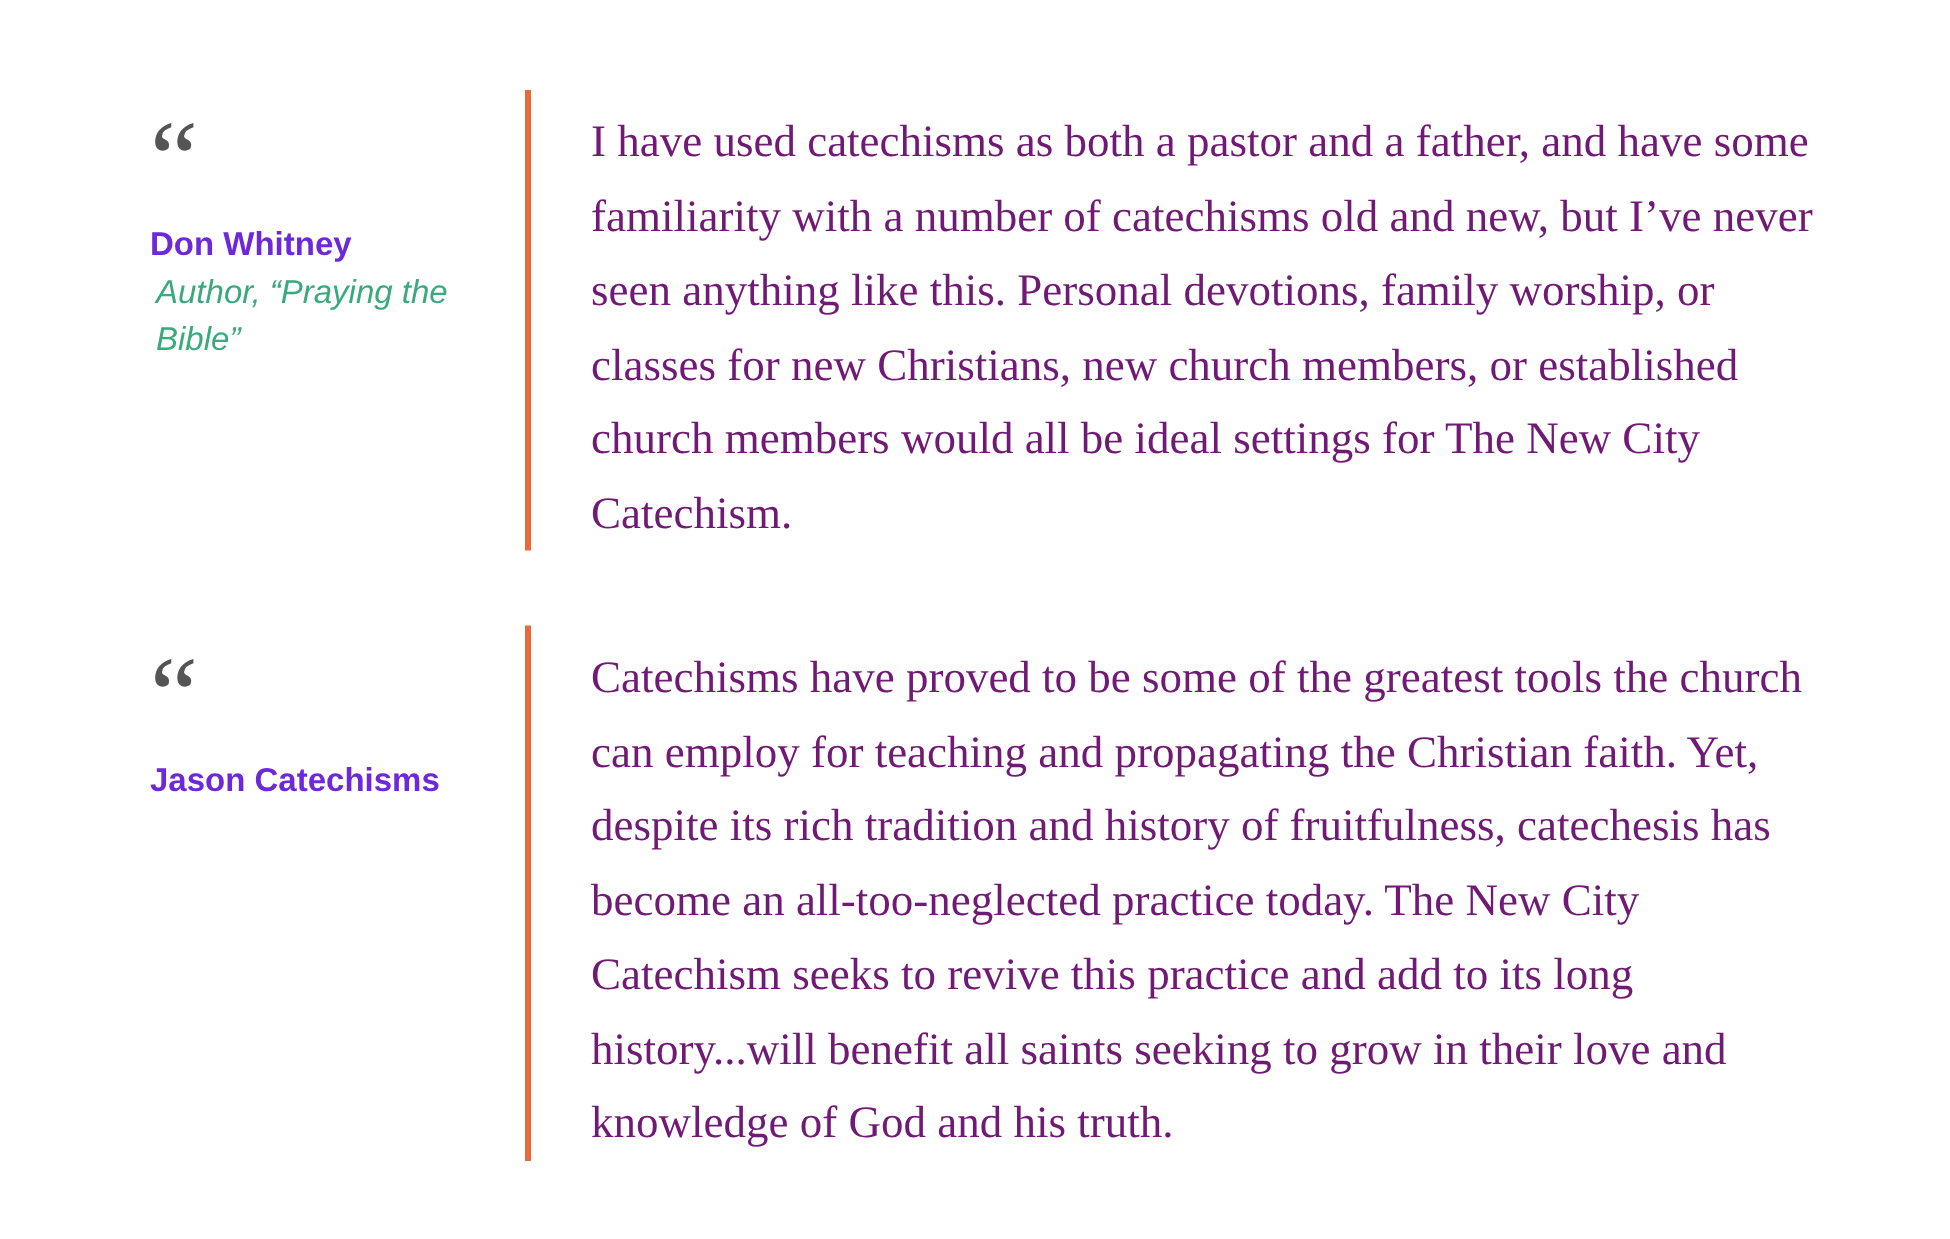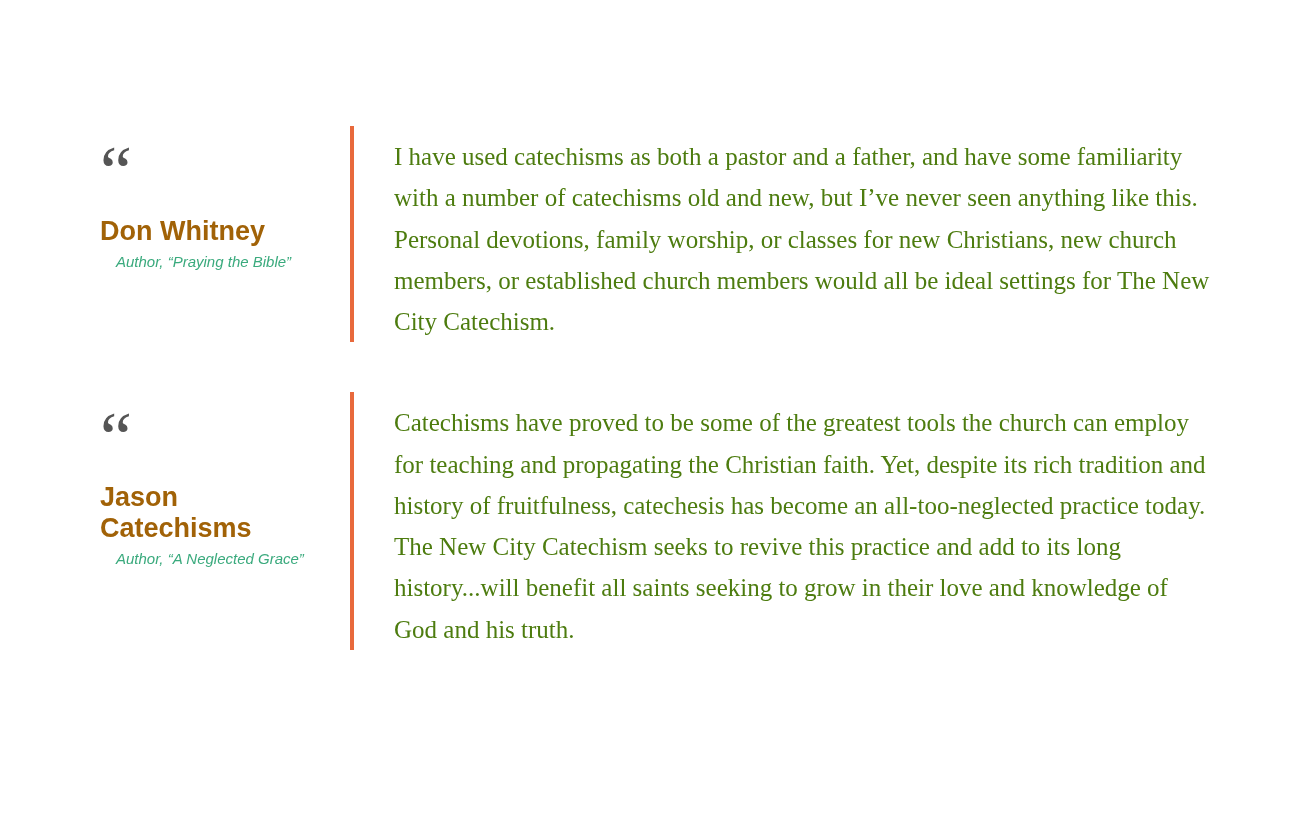--- a/index.html
+++ b/index.html
@@ -46,49 +46,49 @@
       line-height: 1;
       color: #555555;
       font-family: Georgia, serif;
       margin-bottom: 8px;
       margin-left: 10px;
     }
 
     .author-name {
       font-family: Arial, Helvetica, sans-serif;
       font-weight: bold;
-      font-size: 27px;
-      color: #a16207;
+      font-size: 22px;
+      color: #6d28d9;
       margin-bottom: 4px;
       margin-left: 10px;
     }
 
     .author-title {
       font-family: Arial, Helvetica, sans-serif;
       font-style: italic;
-      font-size: 15px;
+      font-size: 22px;
       color: #3aaa7d;
-      margin-left: 26px;
+      margin-left: 14px;
       line-height: 1.4;
     }
 
     .divider {
       width: 4px;
       background-color: #e8693c;
       min-height: 200px;
       align-self: stretch;
       flex-shrink: 0;
       margin-right: 40px;
     }
 
     .quote-text {
       flex: 1;
-      font-size: 25px;
+      font-size: 30px;
       line-height: 1.65;
-      color: #4d7c0f;
+      color: #701a75;
       padding-top: 10px;
     }
 
     .second-testimonial {
       margin-top: 20px;
     }
   </style>
 </head>
 <body>
 
@@ -101,19 +101,18 @@
       <div class="author-title">Author, “Praying the Bible”</div>
     </div>
     <div class="divider"></div>
     <div class="quote-text">I have used catechisms as both a pastor and a father, and have some familiarity with a number of catechisms old and new, but I’ve never seen anything like this. Personal devotions, family worship, or classes for new Christians, new church members, or established church members would all be ideal settings for The New City Catechism.</div>
   </div>
 
   <div class="testimonial second-testimonial">
     <div class="author-section">
       <div class="quote-mark">“</div>
       <div class="author-name">Jason Catechisms</div>
-      <div class="author-title">Author, “A Neglected Grace”</div>
     </div>
     <div class="divider"></div>
     <div class="quote-text">Catechisms have proved to be some of the greatest tools the church can employ for teaching and propagating the Christian faith. Yet, despite its rich tradition and history of fruitfulness, catechesis has become an all-too-neglected practice today. The New City Catechism seeks to revive this practice and add to its long history...will benefit all saints seeking to grow in their love and knowledge of God and his truth.</div>
   </div>
 
 </div>
 
 </body></html>

